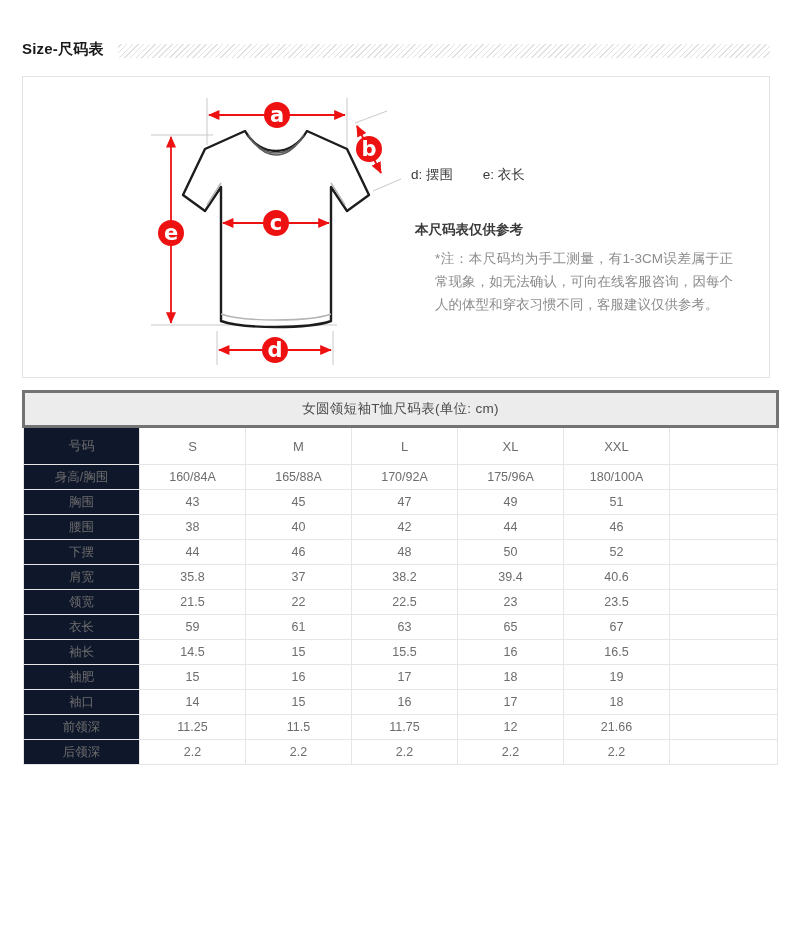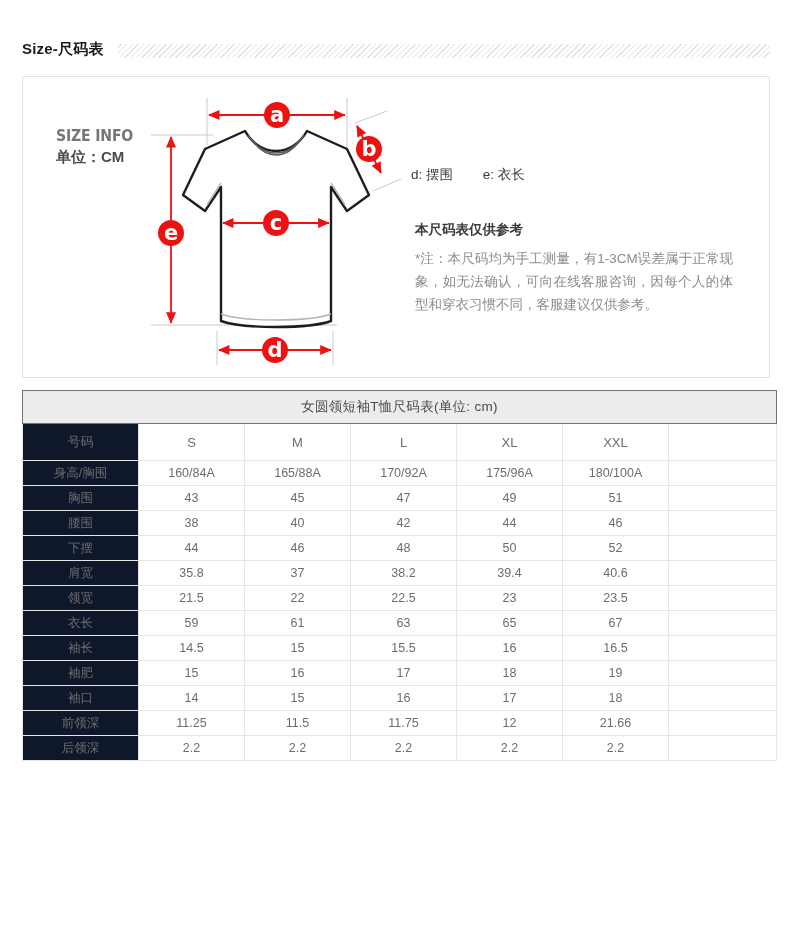--- a/index.html
+++ b/index.html
@@ -123,20 +123,21 @@
     font-weight: bold;
     color: #3a3a3a;
     margin-bottom: 7px;
     line-height: 1.4;
   }
   .note-body {
     font-size: 13.5px;
     color: #8b8b8b;
     line-height: 1.72;
     text-align: justify;
+    margin-left: 20px;
   }
 
   
   .size-table {
     position: absolute;
     left: 22px;
     top: 390px;
     width: 750px;
     border-collapse: collapse;
     table-layout: fixed;
@@ -148,21 +149,21 @@
     text-align: center;
     height: 24px;
     font-weight: normal;
     padding: 0 2px;
   }
   .size-table .tbl-title {
     background: #ececec;
     color: #4b4b4b;
     font-size: 13.5px;
     height: 32px;
-    border: 1px solid #737373;
+    border: 3px solid #737373;
     letter-spacing: 0.3px;
   }
   .size-table .hdr td {
     height: 36px;
     color: #6d6d6d;
     font-size: 13px;
   }
   .size-table .rowhead {
     background: #0f172a;
     color: #6d6d6d;
@@ -175,24 +176,20 @@
 </head>
 <body>
 
 <div class="section-head">
   <span class="title">Size-尺码表</span>
   <span class="stripes"></span>
 </div>
 
 <div class="diagram-panel">
 
-  <div class="size-info">
-    <span class="si-en">SIZE INFO</span>
-    <span class="si-cn">单位：CM</span>
-  </div>
 
   <div class="tee-wrap">
     <svg width="270" height="290" viewBox="0 0 270 290" xmlns="http://www.w3.org/2000/svg">
       <defs>
         <marker id="arrHead" markerWidth="7" markerHeight="7" refX="6" refY="3.2" orient="auto" markerUnits="strokeWidth">
           <path d="M0,0.4 L6.4,3.2 L0,6 z" fill="#ee1111"></path>
         </marker>
         <marker id="arrTail" markerWidth="7" markerHeight="7" refX="0.6" refY="3.2" orient="auto" markerUnits="strokeWidth">
           <path d="M6.4,0.4 L0,3.2 L6.4,6 z" fill="#ee1111"></path>
         </marker>

